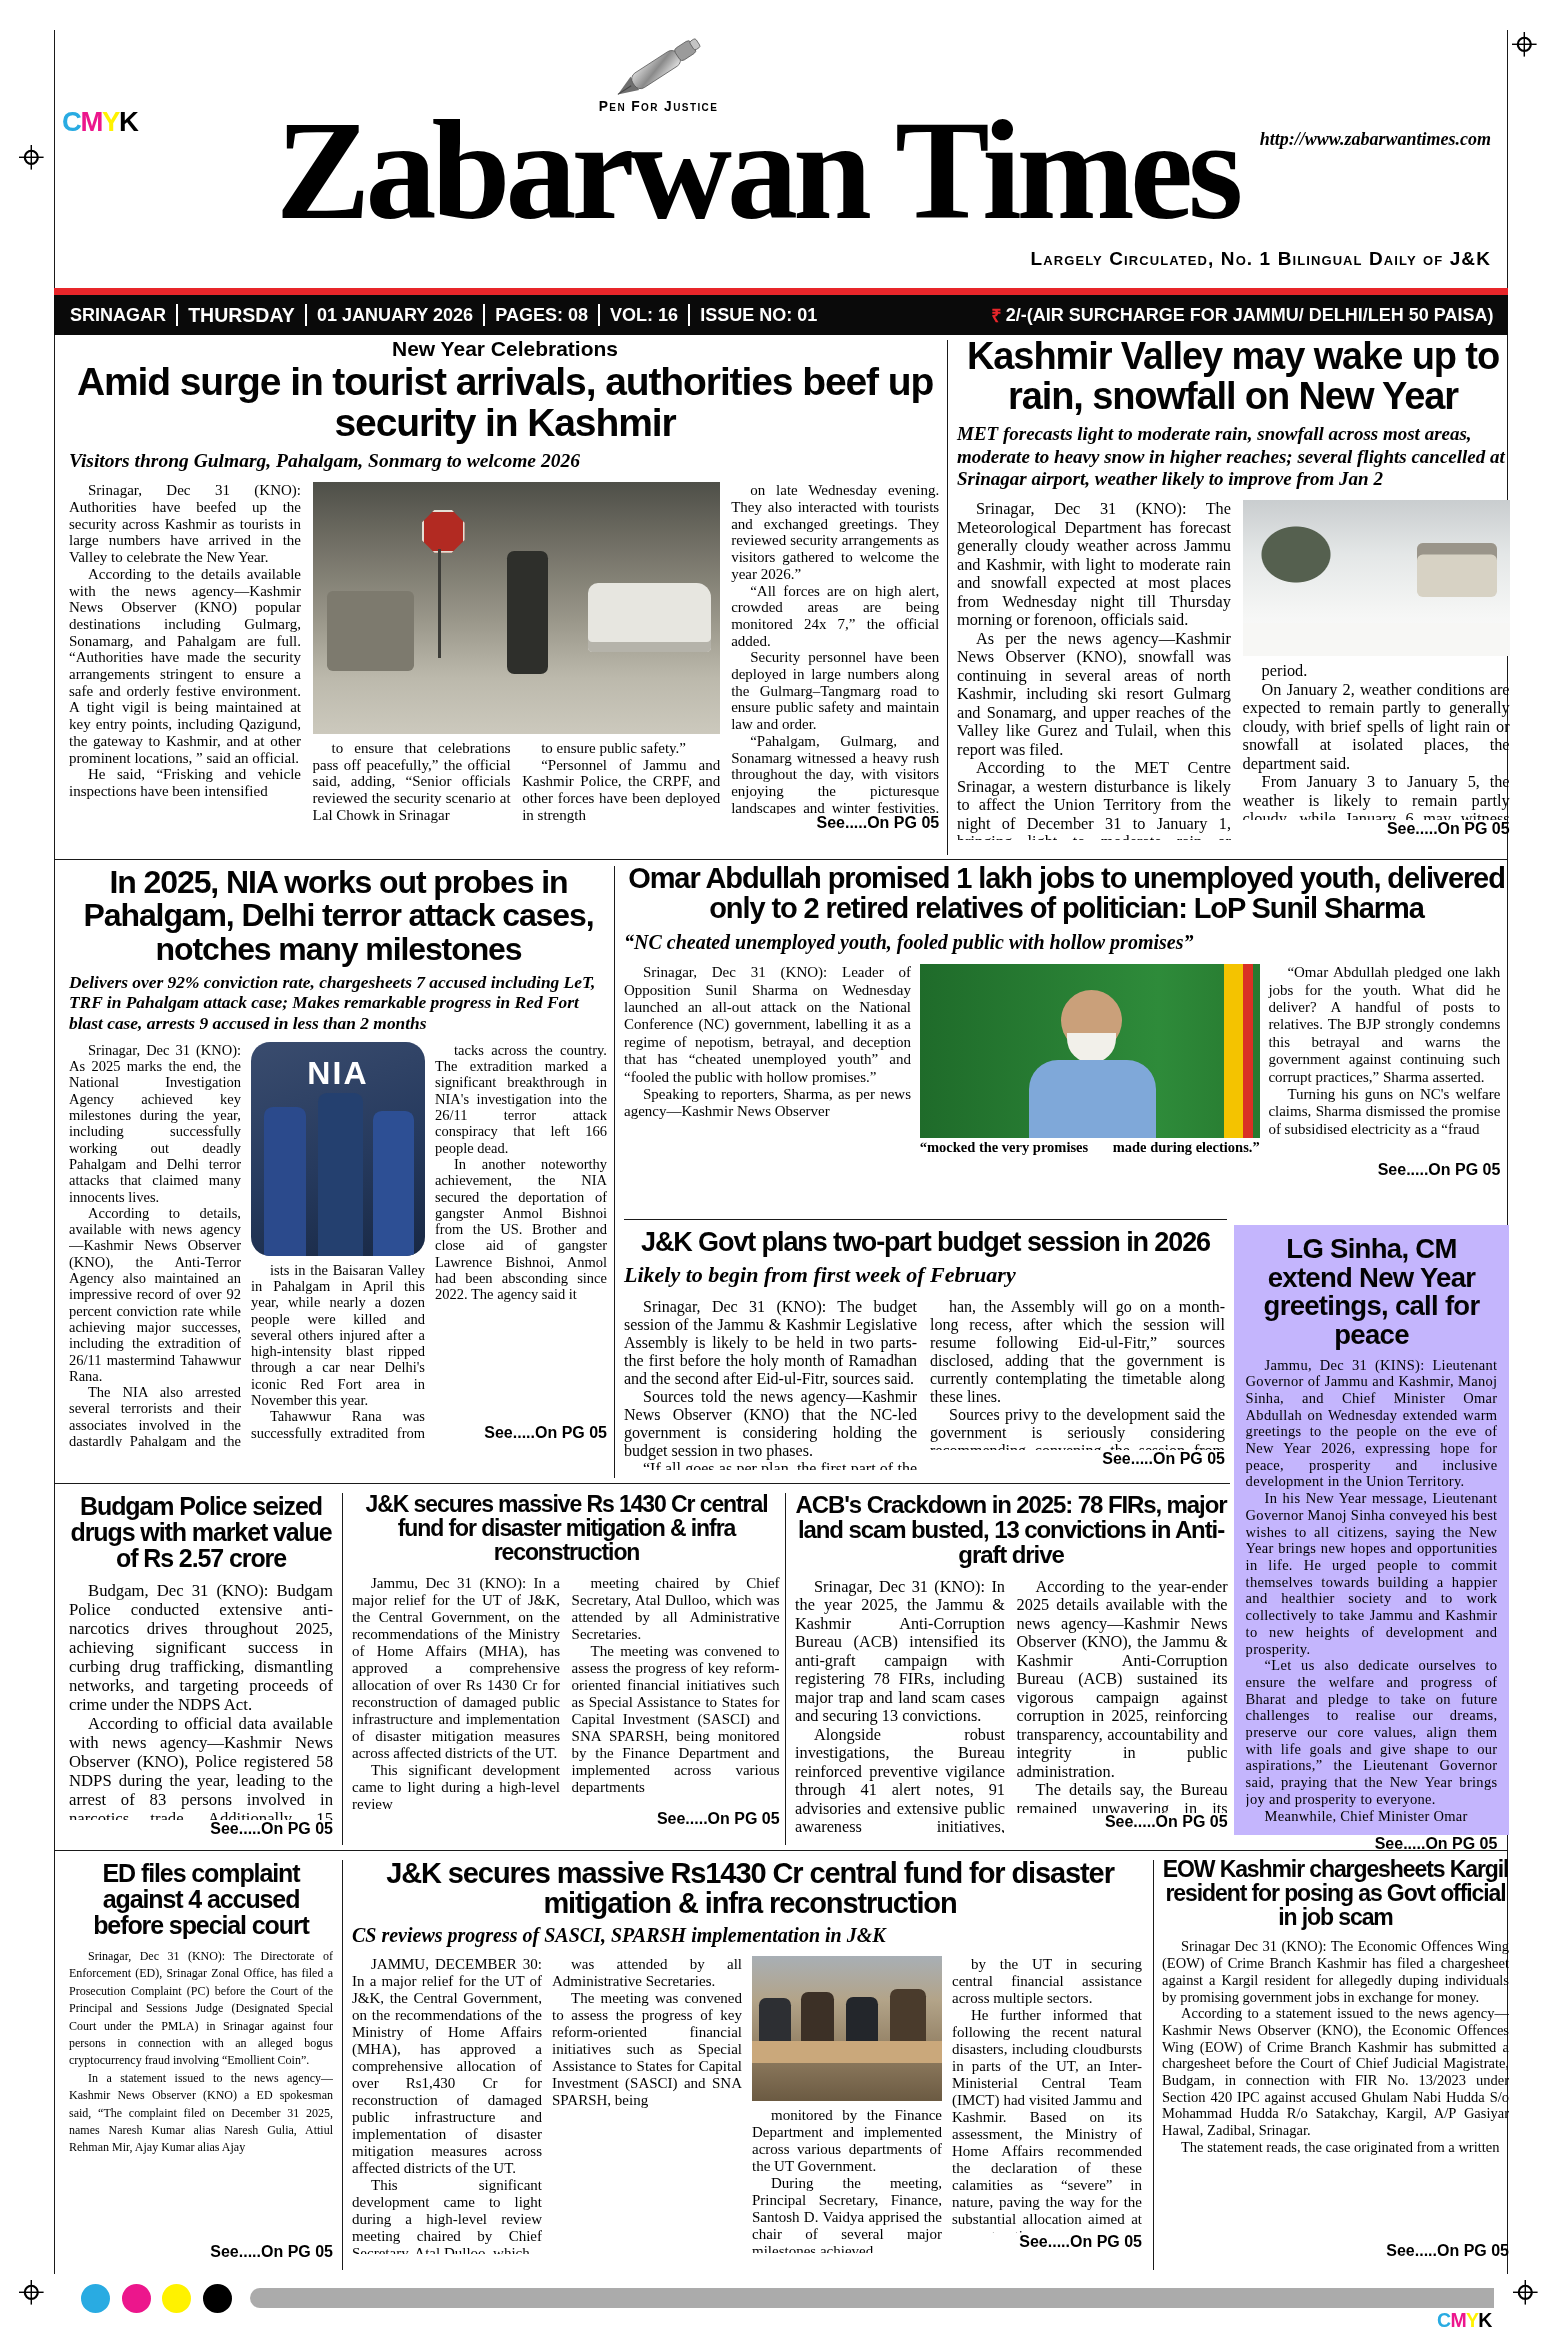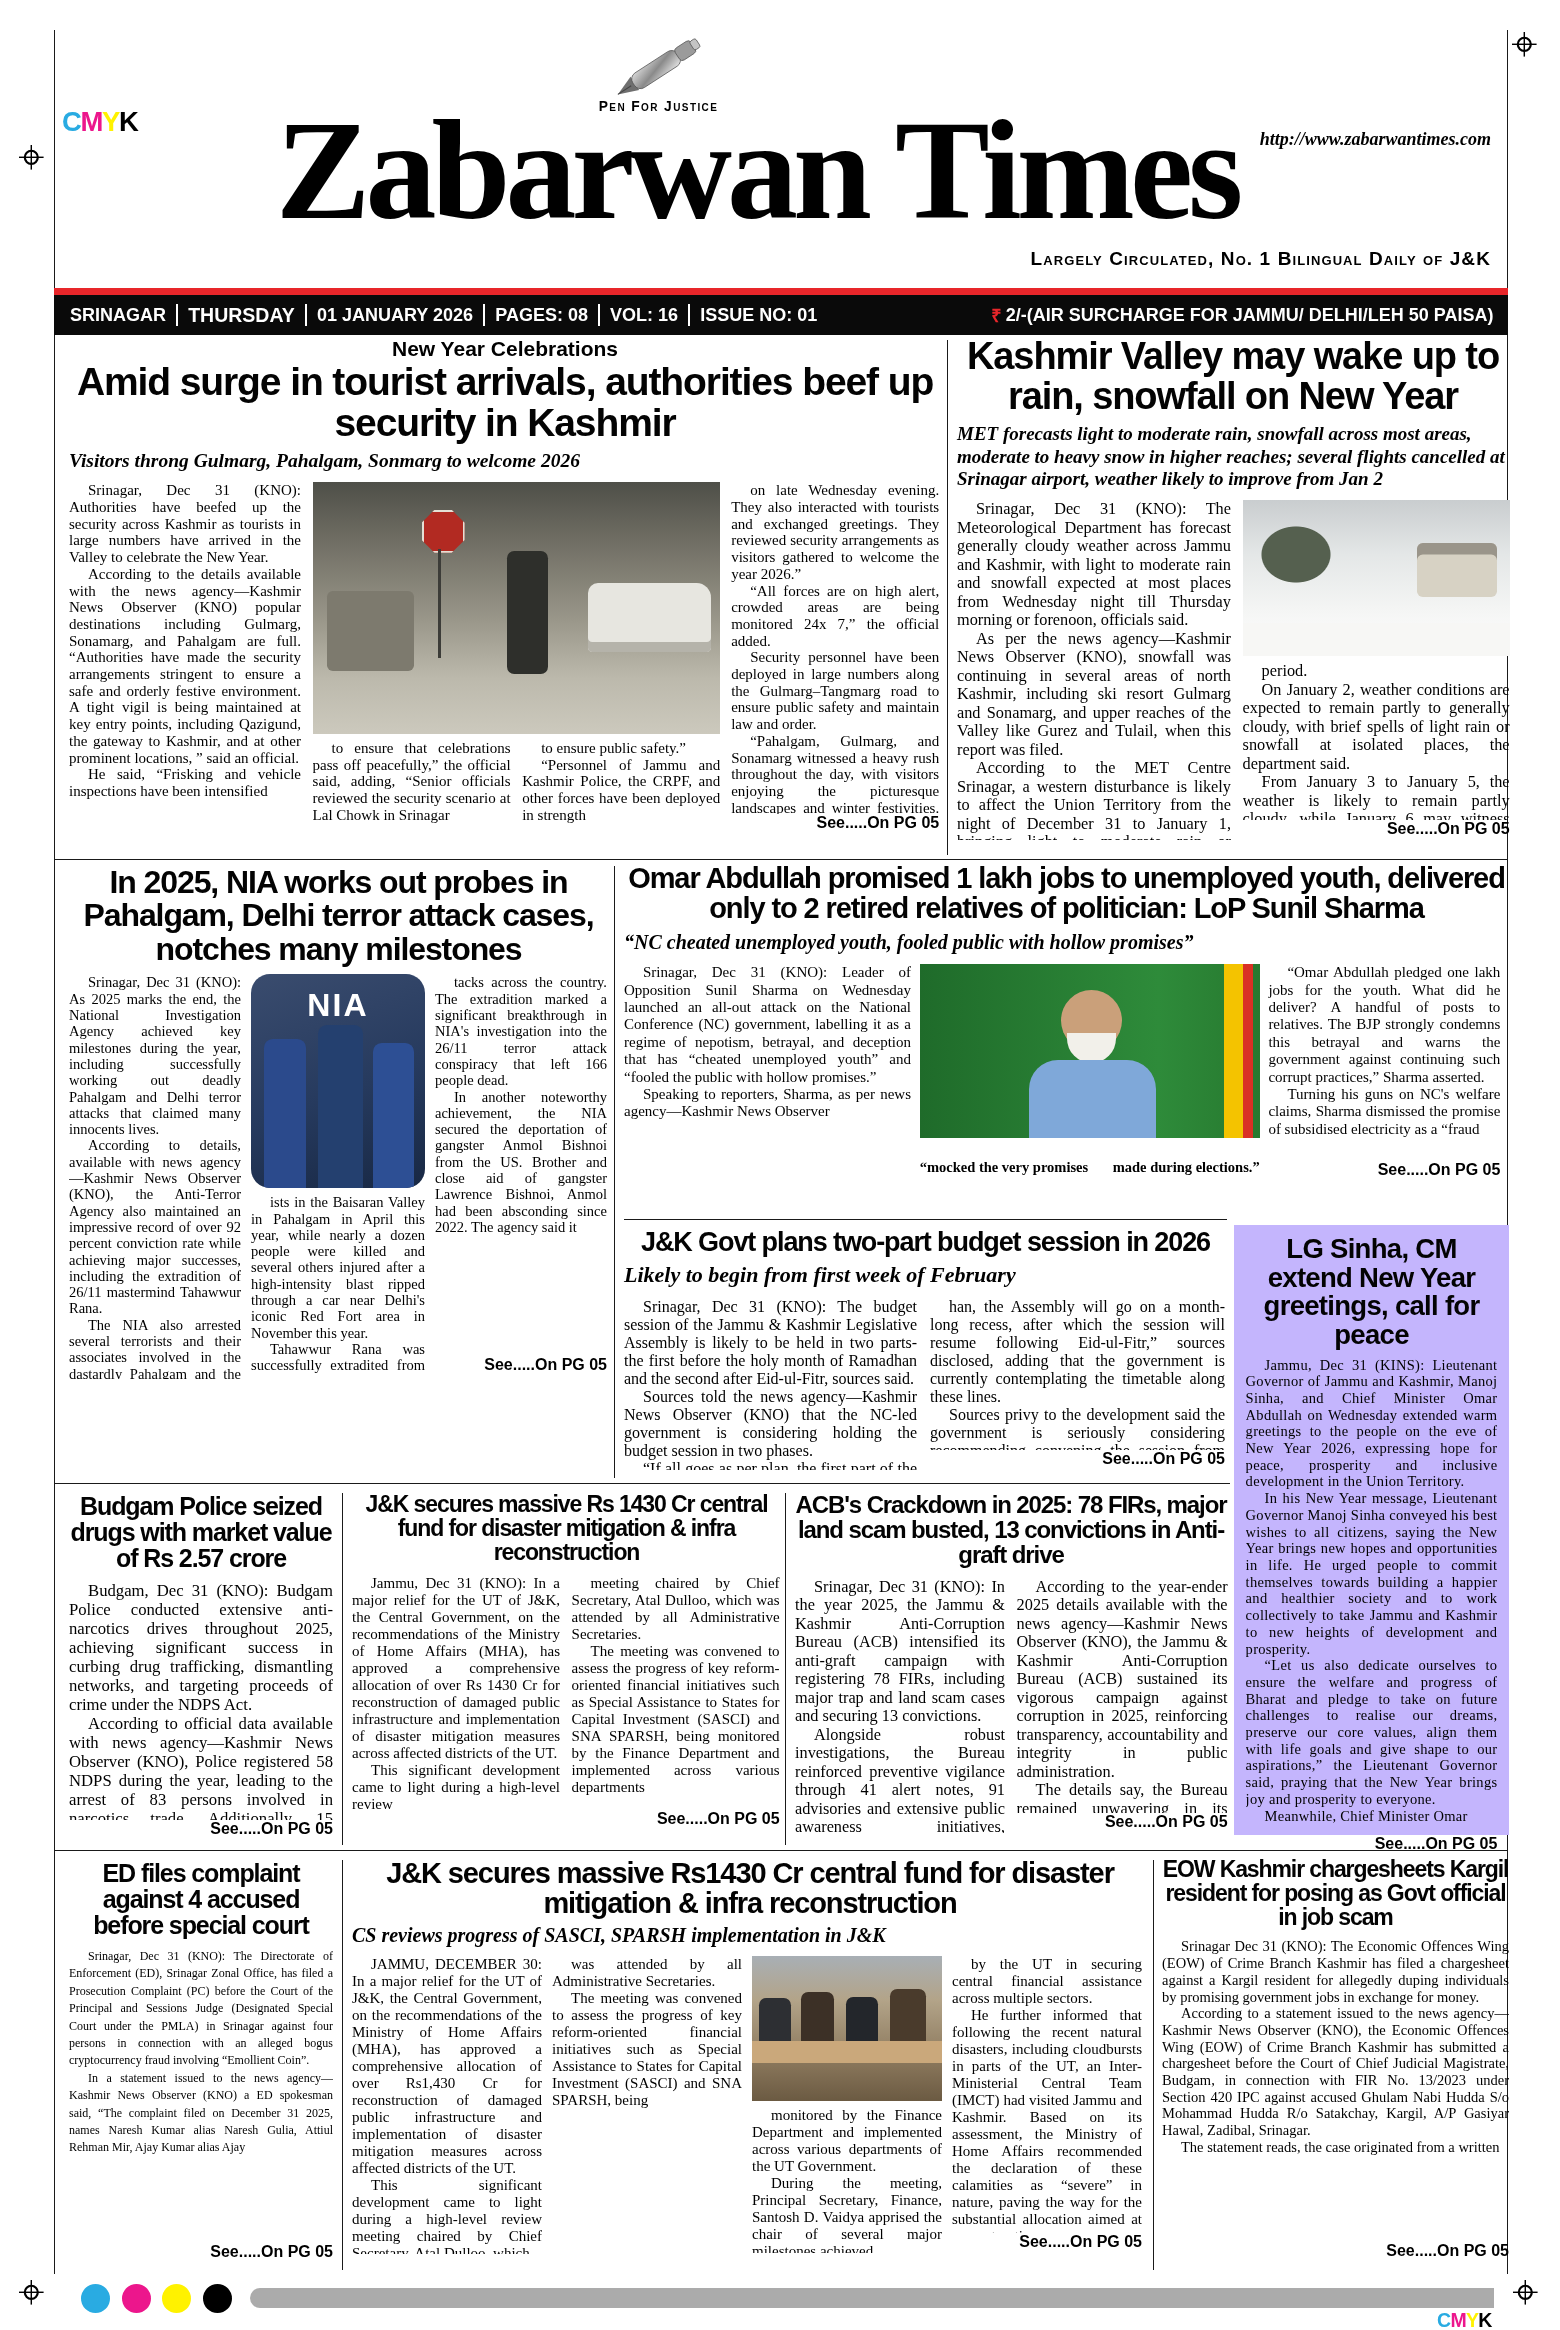--- a/index.html
+++ b/index.html
@@ -159,20 +159,21 @@
           </div>
         <div class="seeon">See.....On PG 05</div>
       </div>
     </div>
   </section>
 
   <div class="hline" style="left:54px;top:859px;width:1454px;"></div>
 
   <section class="abs" style="left:69px;top:866px;width:539px;height:612px;">
     <h1 class="headline" style="font-size:32px;">In 2025, NIA works out probes in Pahalgam, Delhi terror attack cases, notches many milestones</h1>
+    <div class="subhead" style="font-size:17.4px;margin-top:5.8px;">Delivers over 92% conviction rate, chargesheets 7 accused including LeT, TRF in Pahalgam attack case; Makes remarkable progress in Red Fort blast case, arrests 9 accused in less than 2 months</div>
     <div class="body-cols" style="margin-top:8.7px;gap:10px;height:405px;">
       <div class="col" style="width:172px;flex:none;font-size:14.5px;line-height:16.3px;">
           <p>Srinagar, Dec 31 (KNO): As 2025 marks the end, the National Investigation Agency achieved key milestones during the year, including successfully working out deadly Pahalgam and Delhi terror attacks that claimed many innocents lives.</p>
           <p>According to details, available with news agency—Kashmir News Observer (KNO), the Anti-Terror Agency also maintained an impressive record of over 92 percent conviction rate while achieving major successes, including the extradition of 26/11 mastermind Tahawwur Rana.</p>
           <p>The NIA also arrested several terrorists and their associates involved in the dastardly Pahalgam and the Delhi terror attacks. At least 26 civilians were killed after terrorists opened fire at tour-</p>
         </div>
       <div style="width:174px;flex:none;">
         <div class="photo" style="width:174px;height:214px;background:linear-gradient(160deg,#3a4c6e 0%,#263a5e 55%,#182844 100%);border-radius:19px;">
           <div class="abs" style="left:13px;top:65px;width:42px;height:149px;background:#2b4a8c;border-radius:8.7px 8.7px 0 0;"></div>
           <div class="abs" style="left:67px;top:51px;width:45px;height:164px;background:#24406f;border-radius:8.7px 8.7px 0 0;"></div>
@@ -205,21 +206,21 @@
           <p>Speaking to reporters, Sharma, as per news agency—Kashmir News Observer</p>
         </div>
       <div style="width:340px;flex:none;">
         <div class="photo" style="width:340px;height:174px;background:linear-gradient(90deg,#1f6b2a 0%,#2e8b3a 70%,#27792f 100%);">
           <div class="abs" style="left:304px;top:0;width:19px;height:174px;background:#f4c300;"></div>
           <div class="abs" style="left:323px;top:0;width:10px;height:174px;background:#d93025;"></div>
           <div class="abs" style="left:141px;top:26px;width:61px;height:61px;background:#caa07a;border-radius:50%;"></div>
           <div class="abs" style="left:147px;top:69px;width:49px;height:30px;background:#f2f0ea;border-radius:0 0 24.6px 24.6px;"></div>
           <div class="abs" style="left:109px;top:96px;width:127px;height:78px;background:#7fa8d9;border-radius:29px 29px 0 0;"></div>
         </div>
-        <div class="caption-row" style="margin-top:21px;align-items:flex-end;">
+        <div class="caption-row" style="margin-top:1px;align-items:flex-end;">
           <span>“mocked the very promises</span>
           <span>made during elections.”</span>
         </div>
       </div>
       <div style="width:232px;flex:none;">
         <div class="col" style="font-size:15px;line-height:17.4px;height:197px;">
             <p>“Omar Abdullah pledged one lakh jobs for the youth. What did he deliver? A handful of posts to relatives. The BJP strongly condemns this betrayal and warns the government against continuing such corrupt practices,” Sharma asserted.</p>
             <p>Turning his guns on NC's welfare claims, Sharma dismissed the promise of subsidised electricity as a “fraud</p>
           </div>
         <div class="seeon">See.....On PG 05</div>

